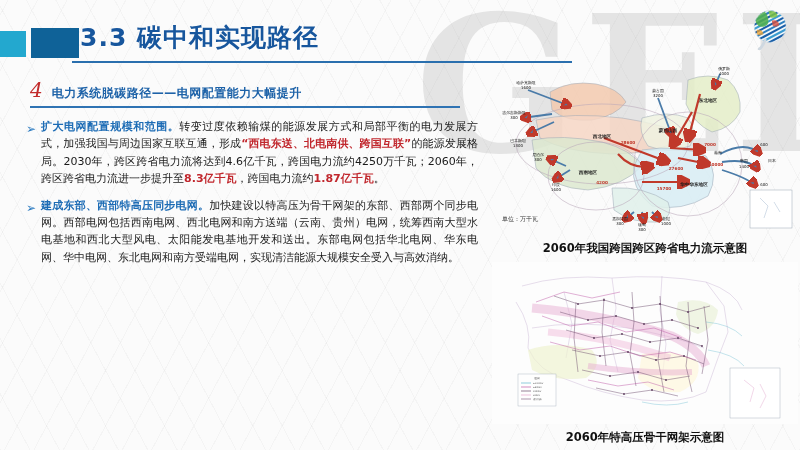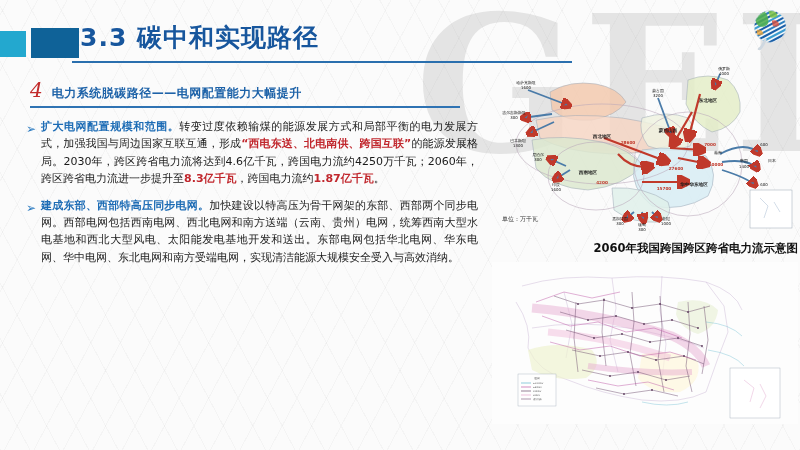--- a/index.html
+++ b/index.html
@@ -63,21 +63,21 @@
   .para { display:flex; margin-bottom:9px; }
   .bullet { color:#2a7ac0; font-size:12px; margin-right:5px; line-height:1.55; flex:0 0 auto; padding-top:2px;}
   .ptext { font-size:11px; line-height:1.58; color:#1a1a1a; text-align:justify; }
   .hl-blue { color:#1d6cb5; font-weight:700; }
   .hl-red { color:#c1272d; font-weight:700; }
 
   
   .map-box { position:absolute; z-index:3; }
   #map-top { left:492px; top:62px; width:306px; height:172px; }
   #map-bot { left:492px; top:262px; width:306px; height:162px; }
-  .map-cap { position:absolute; z-index:4; width:306px; left:492px; text-align:right;
+  .map-cap { position:absolute; z-index:4; width:306px; left:492px; text-align:center;
              font-size:11.5px; font-weight:700; color:#111; }
   #cap-top { top:241px; }
   #cap-bot { top:430px; }
   .unit-lbl { position:absolute; left:502px; top:215px; font-size:6px; color:#333; z-index:4; }
 </style>
 </head>
 <body>
 
 <div id="slide">
 
@@ -351,14 +351,15 @@
         <text x="41" y="138">规划线路</text>
       </g>
     </g>
 
     <rect x="238" y="106" width="50" height="50" fill="#ffffff" stroke="#9aa7b4" stroke-width="0.4"></rect>
     <g stroke="#d98ac0" stroke-width="0.35" fill="none">
       <path d="M252 118 L262 126 L258 140"></path>
       <path d="M268 122 L274 134 L268 146"></path>
     </g>
   </svg>
+  <div class="map-cap" id="cap-bot">2060年特高压骨干网架示意图</div>
 
 </div>
 
 </body></html>

